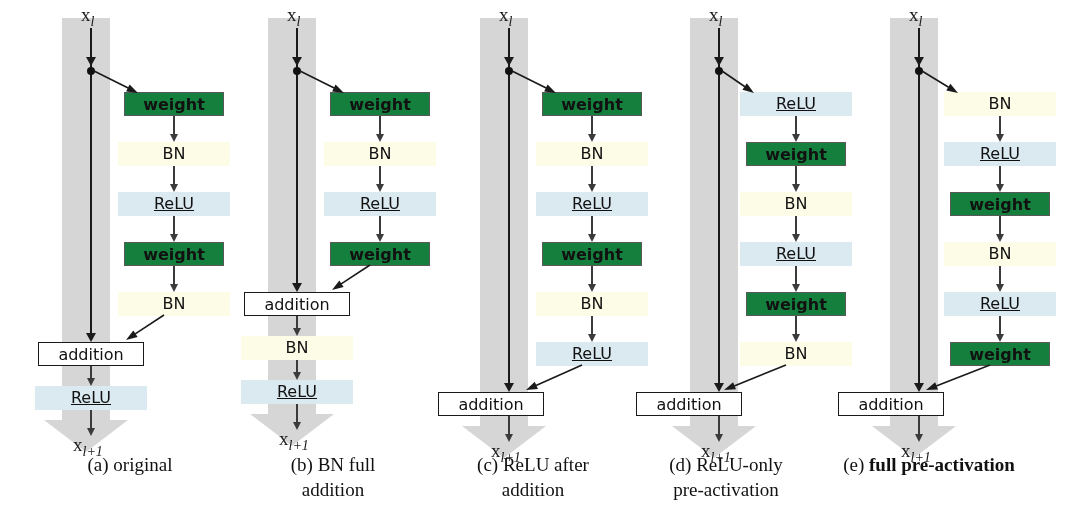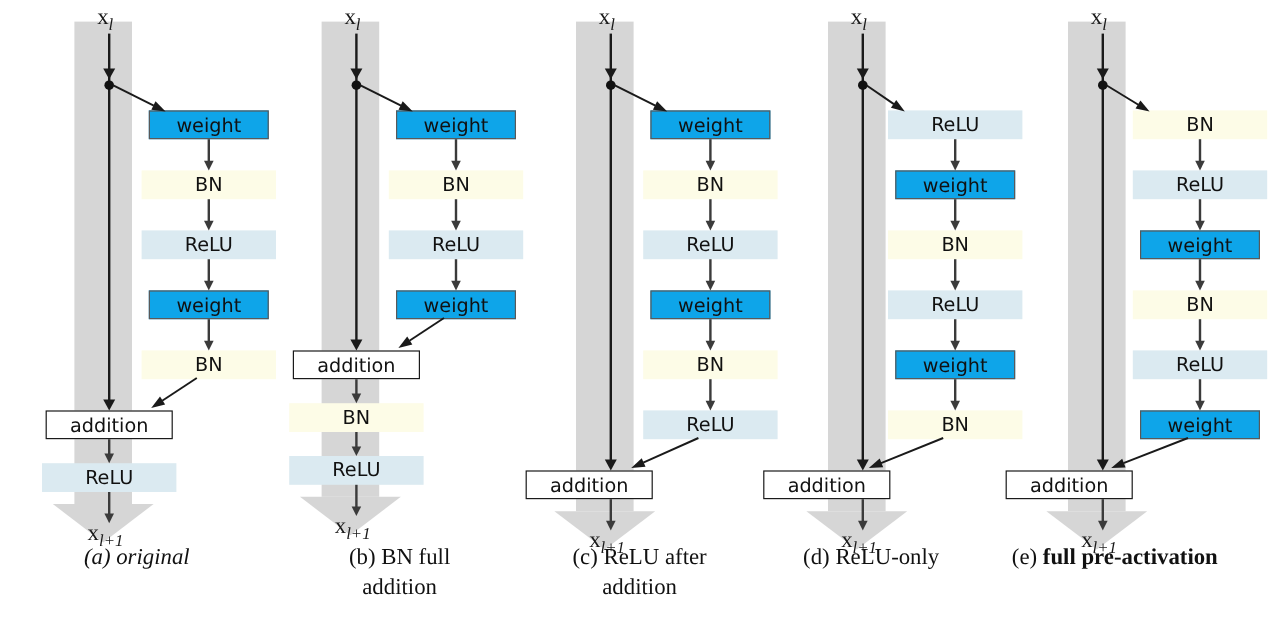--- a/index.html
+++ b/index.html
@@ -73,30 +73,32 @@
     line-height: 24px;
     text-align: center;
     font-size: 16px;
     color: #111;
     box-sizing: border-box;
     white-space: nowrap;
     z-index: 2;
     font-family: "DejaVu Sans", sans-serif;
   }
   .op.weight {
-    background: #0ea5e9;
+    background: #15803d;
     border: 1.6px solid #595959;
+    font-weight: bold;
   }
   .op.bn {
     background: #fdfce7;
     border: none;
   }
   .op.relu {
     background: #dbeaf1;
     border: none;
+    text-decoration: underline;
   }
   .op.addition {
     background: #ffffff;
     border: 1.6px solid #1a1a1a;
   }
   
   .conn {
     position: absolute;
     width: 1.6px;
     background: #3b3b3b;
@@ -325,30 +327,31 @@
       <div class="conn-head" style="left: 995.5px; top: 334px;"></div>
       <svg class="diag" width="88" height="49" style="left: 914px; top: 353px;">
         <line x1="76" y1="12" x2="22.24603084427581" y2="32.99764420145476" stroke="#1a1a1a" stroke-width="1.6"></line>
         <polygon points="12,37 21.159538405209233,29.24739681116742 23.989215845953296,36.491371059472215" fill="#1a1a1a"></polygon>
       </svg>
       <div class="op addition" style="left: 838px; top: 392px; width: 106px;"><span>addition</span></div>
       <div class="conn" style="left: 918.2px; top: 416px; height: 19px;"></div>
       <div class="conn-head" style="left: 914.5px; top: 434px;"></div>
       <div class="xlabel" style="left: 901px; top: 440px;"><span>x</span><i>l+1</i></div>
     </div>
-    <div class="caption" style="left: 14px; width: 200px; font-style: italic;">
+    <div class="caption" style="left: 30px; width: 200px;">
       <div><span>(a)</span> <span>original</span></div>
     </div>
     <div class="caption" style="left: 248px; width: 170px;">
       <div><span>(b)</span> <span>BN full</span></div>
       <div><span>addition</span></div>
     </div>
     <div class="caption" style="left: 438px; width: 190px;">
       <div><span>(c)</span> <span>ReLU after</span></div>
       <div><span>addition</span></div>
     </div>
     <div class="caption" style="left: 636px; width: 180px;">
       <div><span>(d)</span> <span>ReLU-only</span></div>
+      <div><span>pre-activation</span></div>
     </div>
     <div class="caption" style="left: 816px; width: 226px;">
       <div><span>(e)</span> <b>full pre-activation</b></div>
     </div>
   </div>
 
 </body></html>

